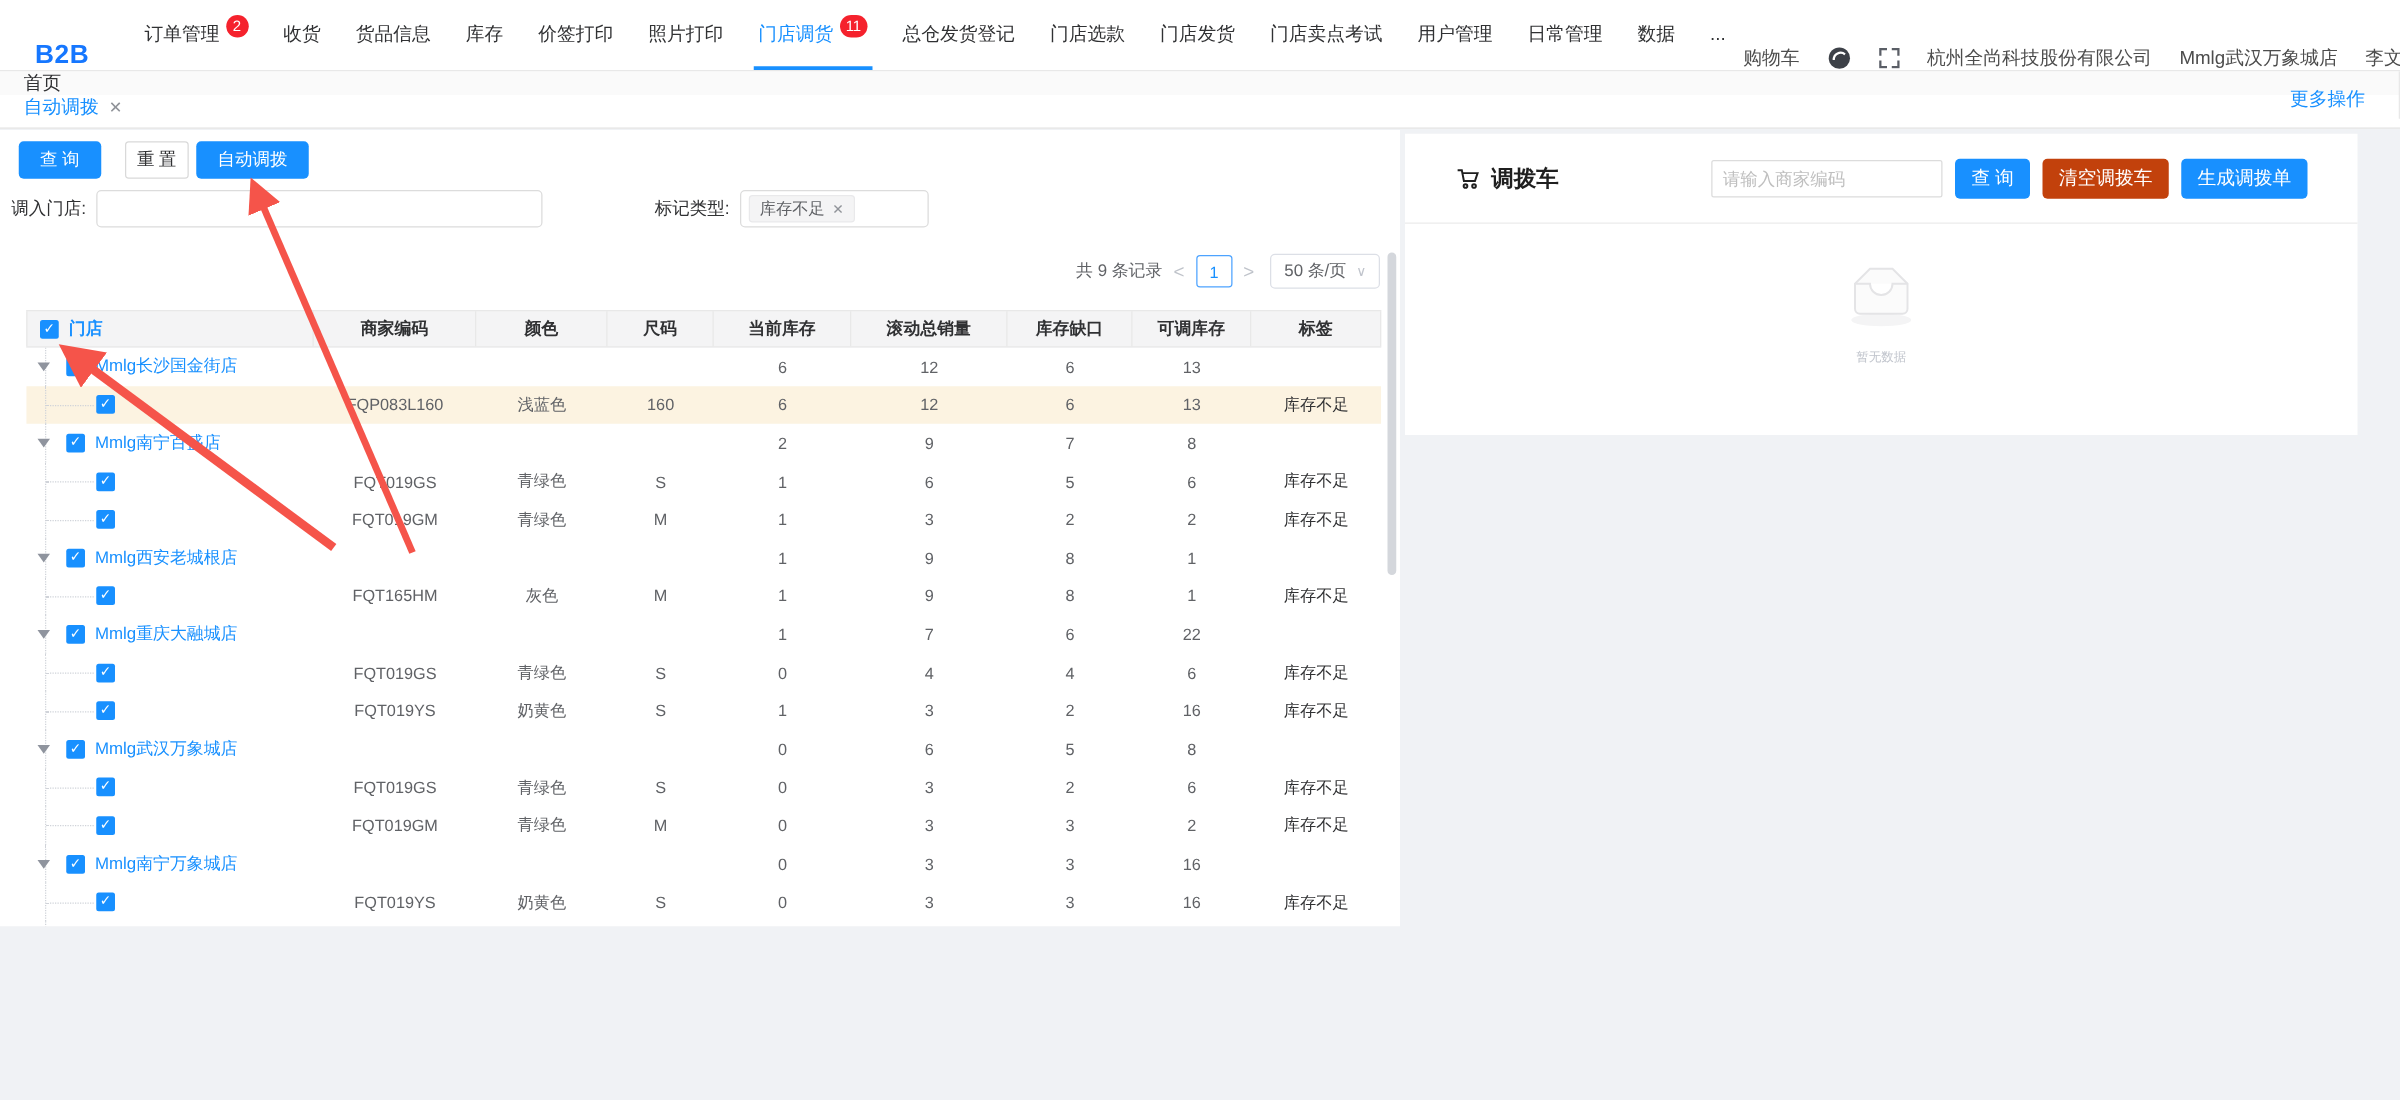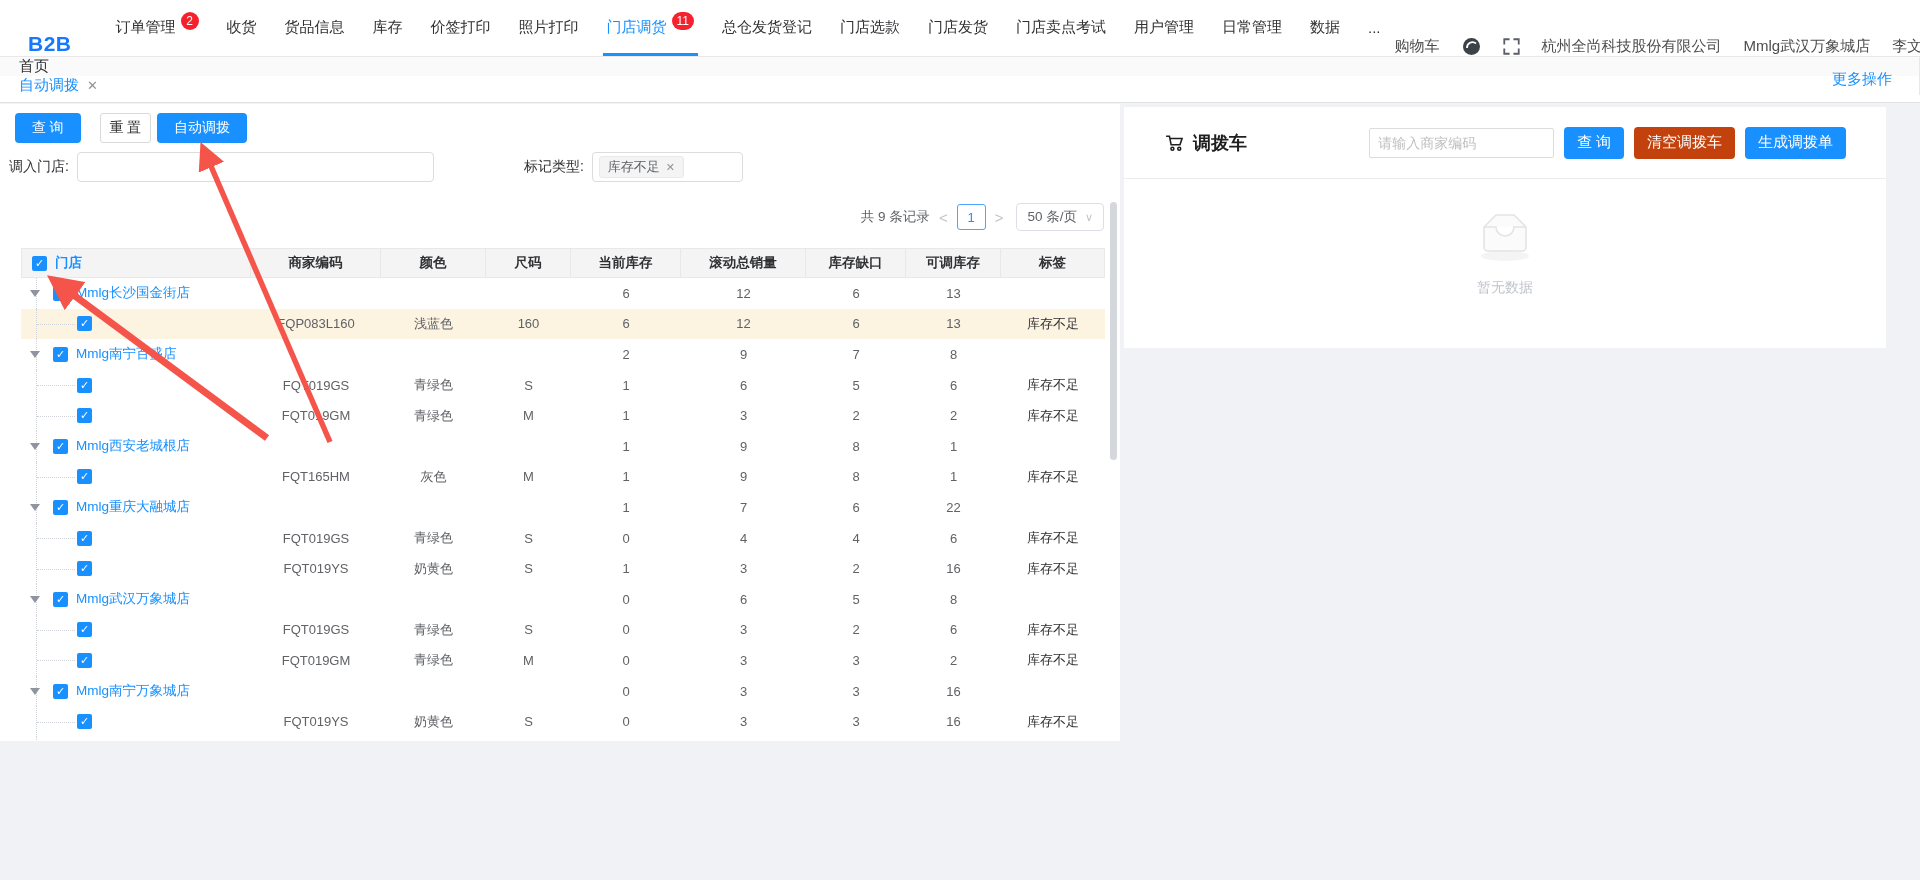--- a/index.html
+++ b/index.html
@@ -89,21 +89,21 @@
   .right-card{position:absolute;left:1124px;top:107px;width:762px;height:241px;background:#fff;}
   .rc-header{height:72px;border-bottom:1px solid #ececec;display:flex;align-items:center;padding:0 40px;}
   .rc-title{display:flex;align-items:center;font-size:18px;font-weight:bold;color:#1f1f1f;}
   .rc-title svg{margin-right:8px;}
   .rc-input{width:185px;height:30px;margin-left:auto;border-radius:2px;}
   .rc-input::placeholder{color:#bfbfbf;}
   .btn-tall{height:32px;font-size:15px;border-radius:4px;margin-left:10px;padding:0 13px;}
   .btn-red{background:#c2410c;color:#fff;border:none;}
   .rc-body{position:relative;height:168px;}
   .empty{position:absolute;left:0;right:0;top:30px;display:flex;flex-direction:column;align-items:center;}
-  .empty-text{margin-top:16px;font-size:14px;color:#c0c4cc;}
+  .empty-text{margin-top:16px;font-size:10px;color:#c0c4cc;}
 
   
   .arrows{position:absolute;inset:0;width:1920px;height:880px;z-index:50;pointer-events:none;}
 </style>
 </head>
 <body>
 
 <div class="topnav">
   <div class="logo">B2B</div>
   <ul class="nav-menu" id="nav-menu">

